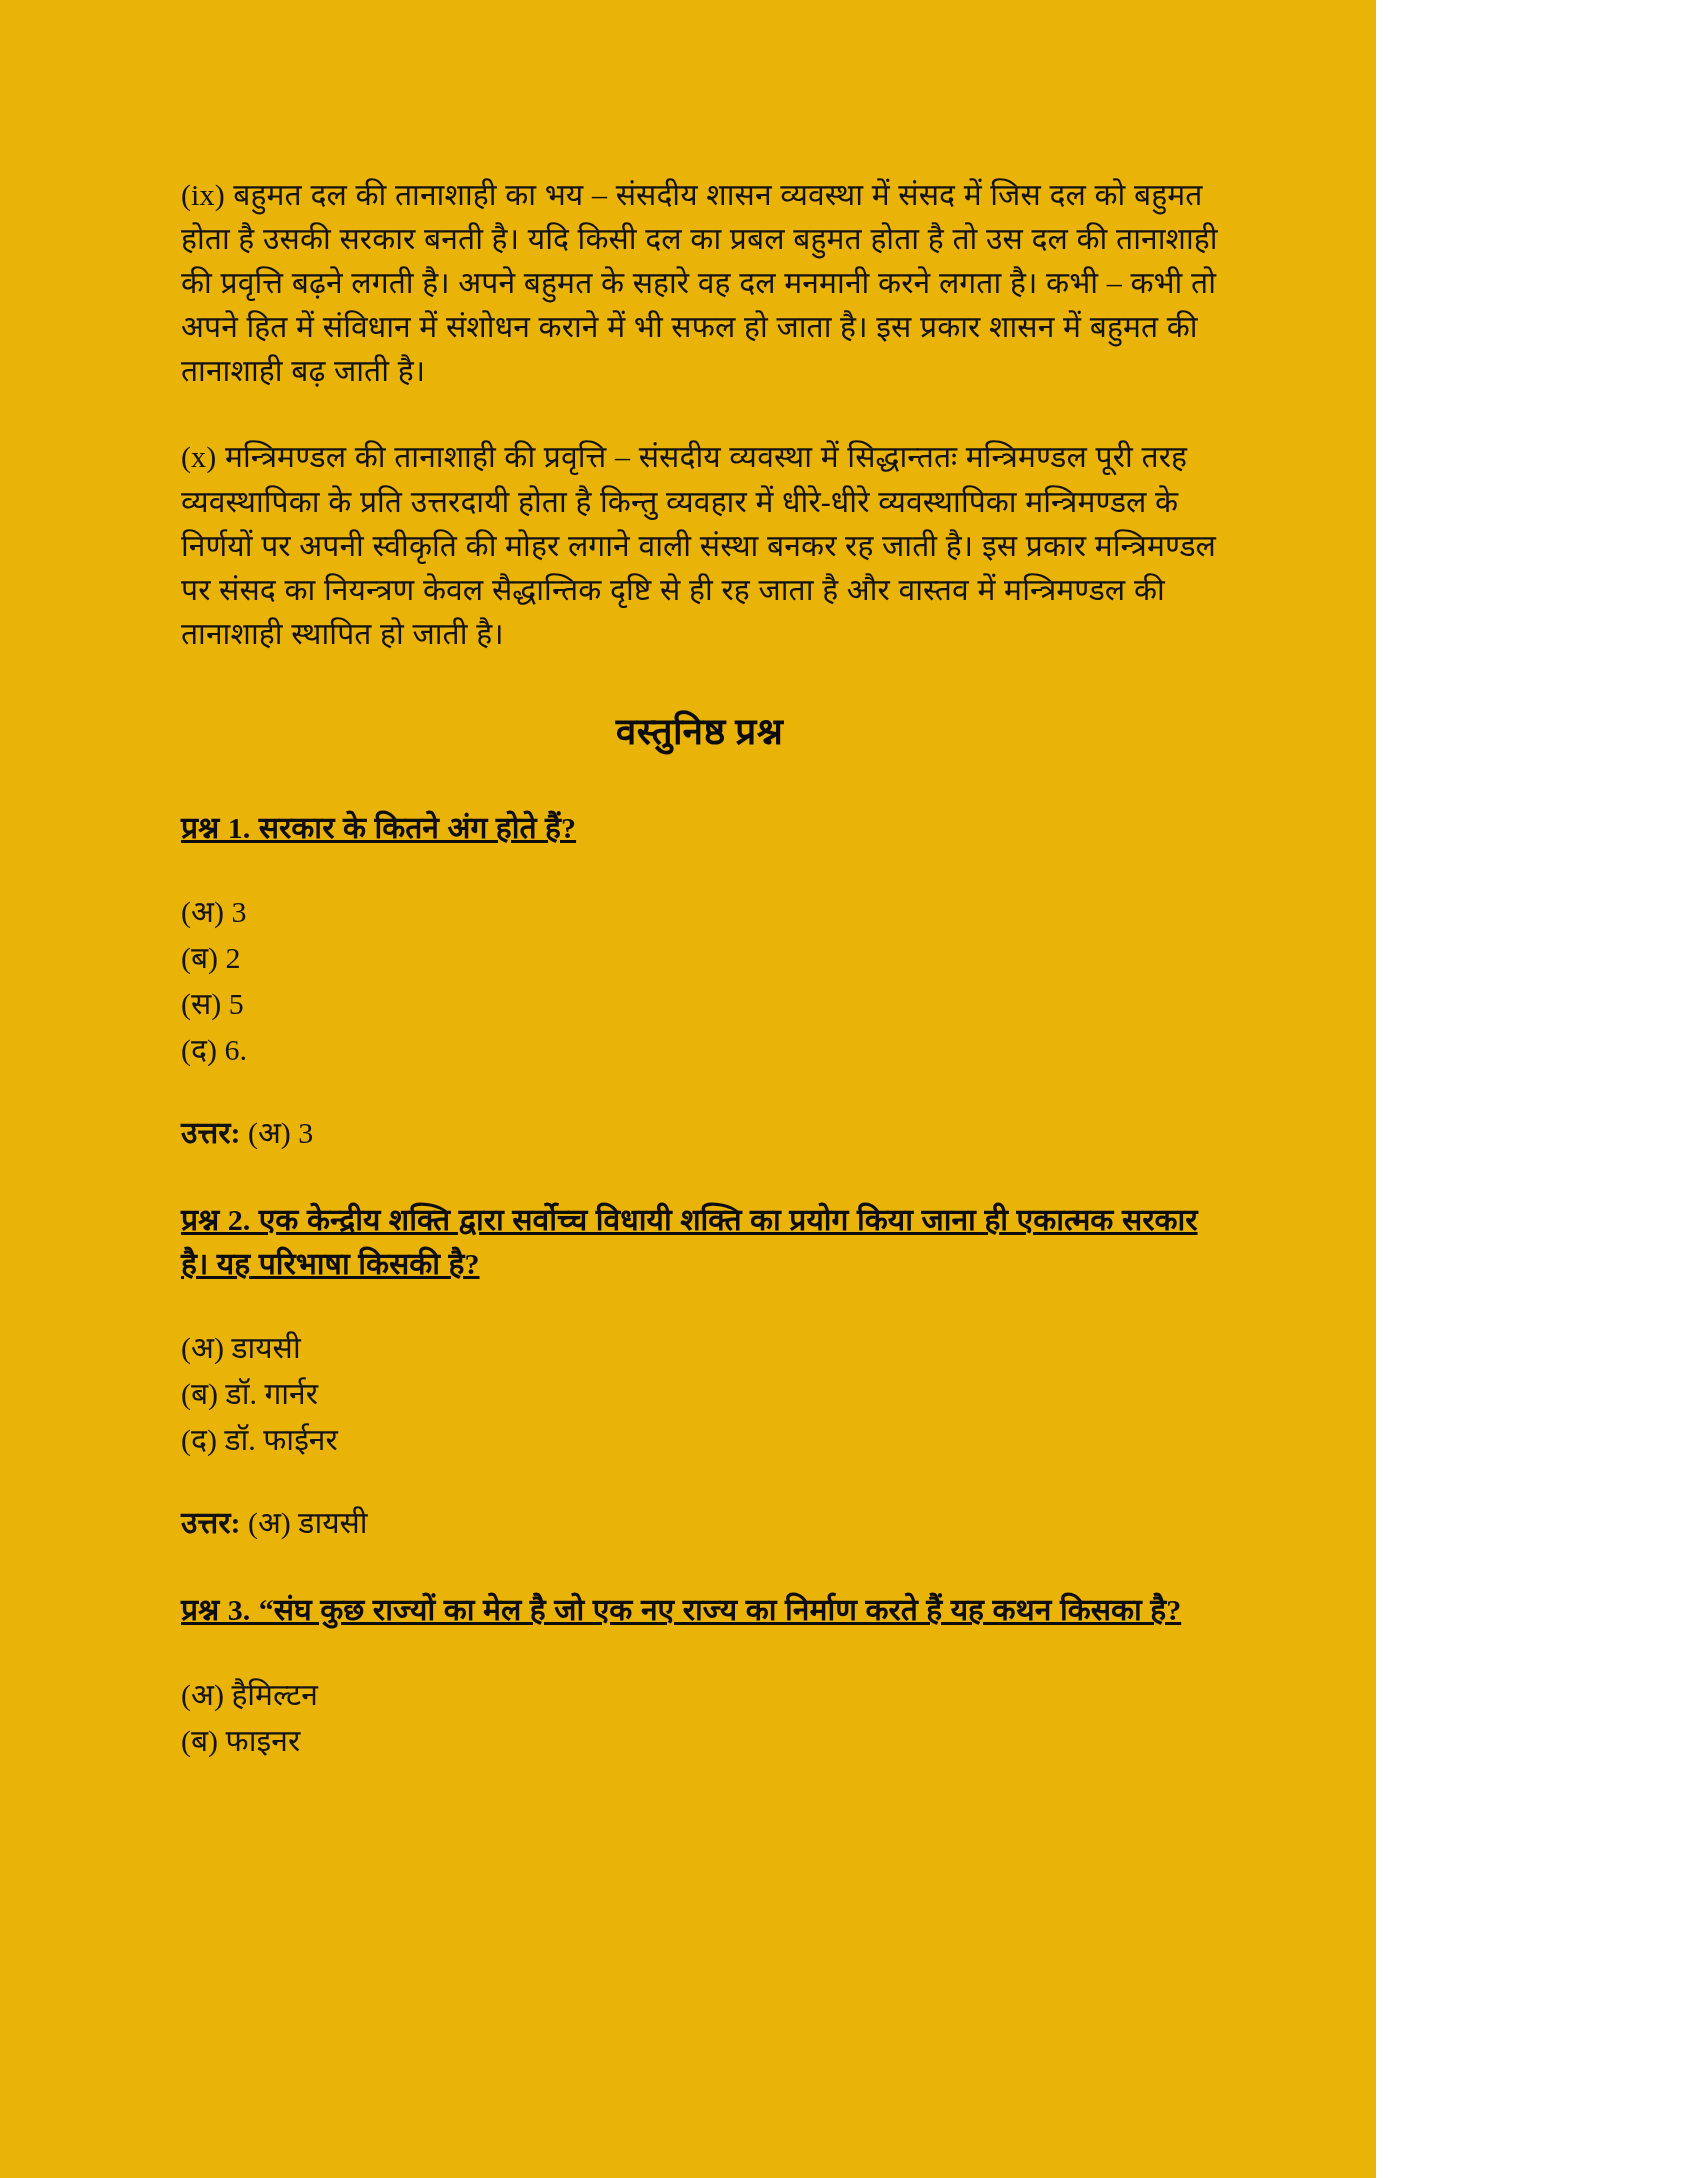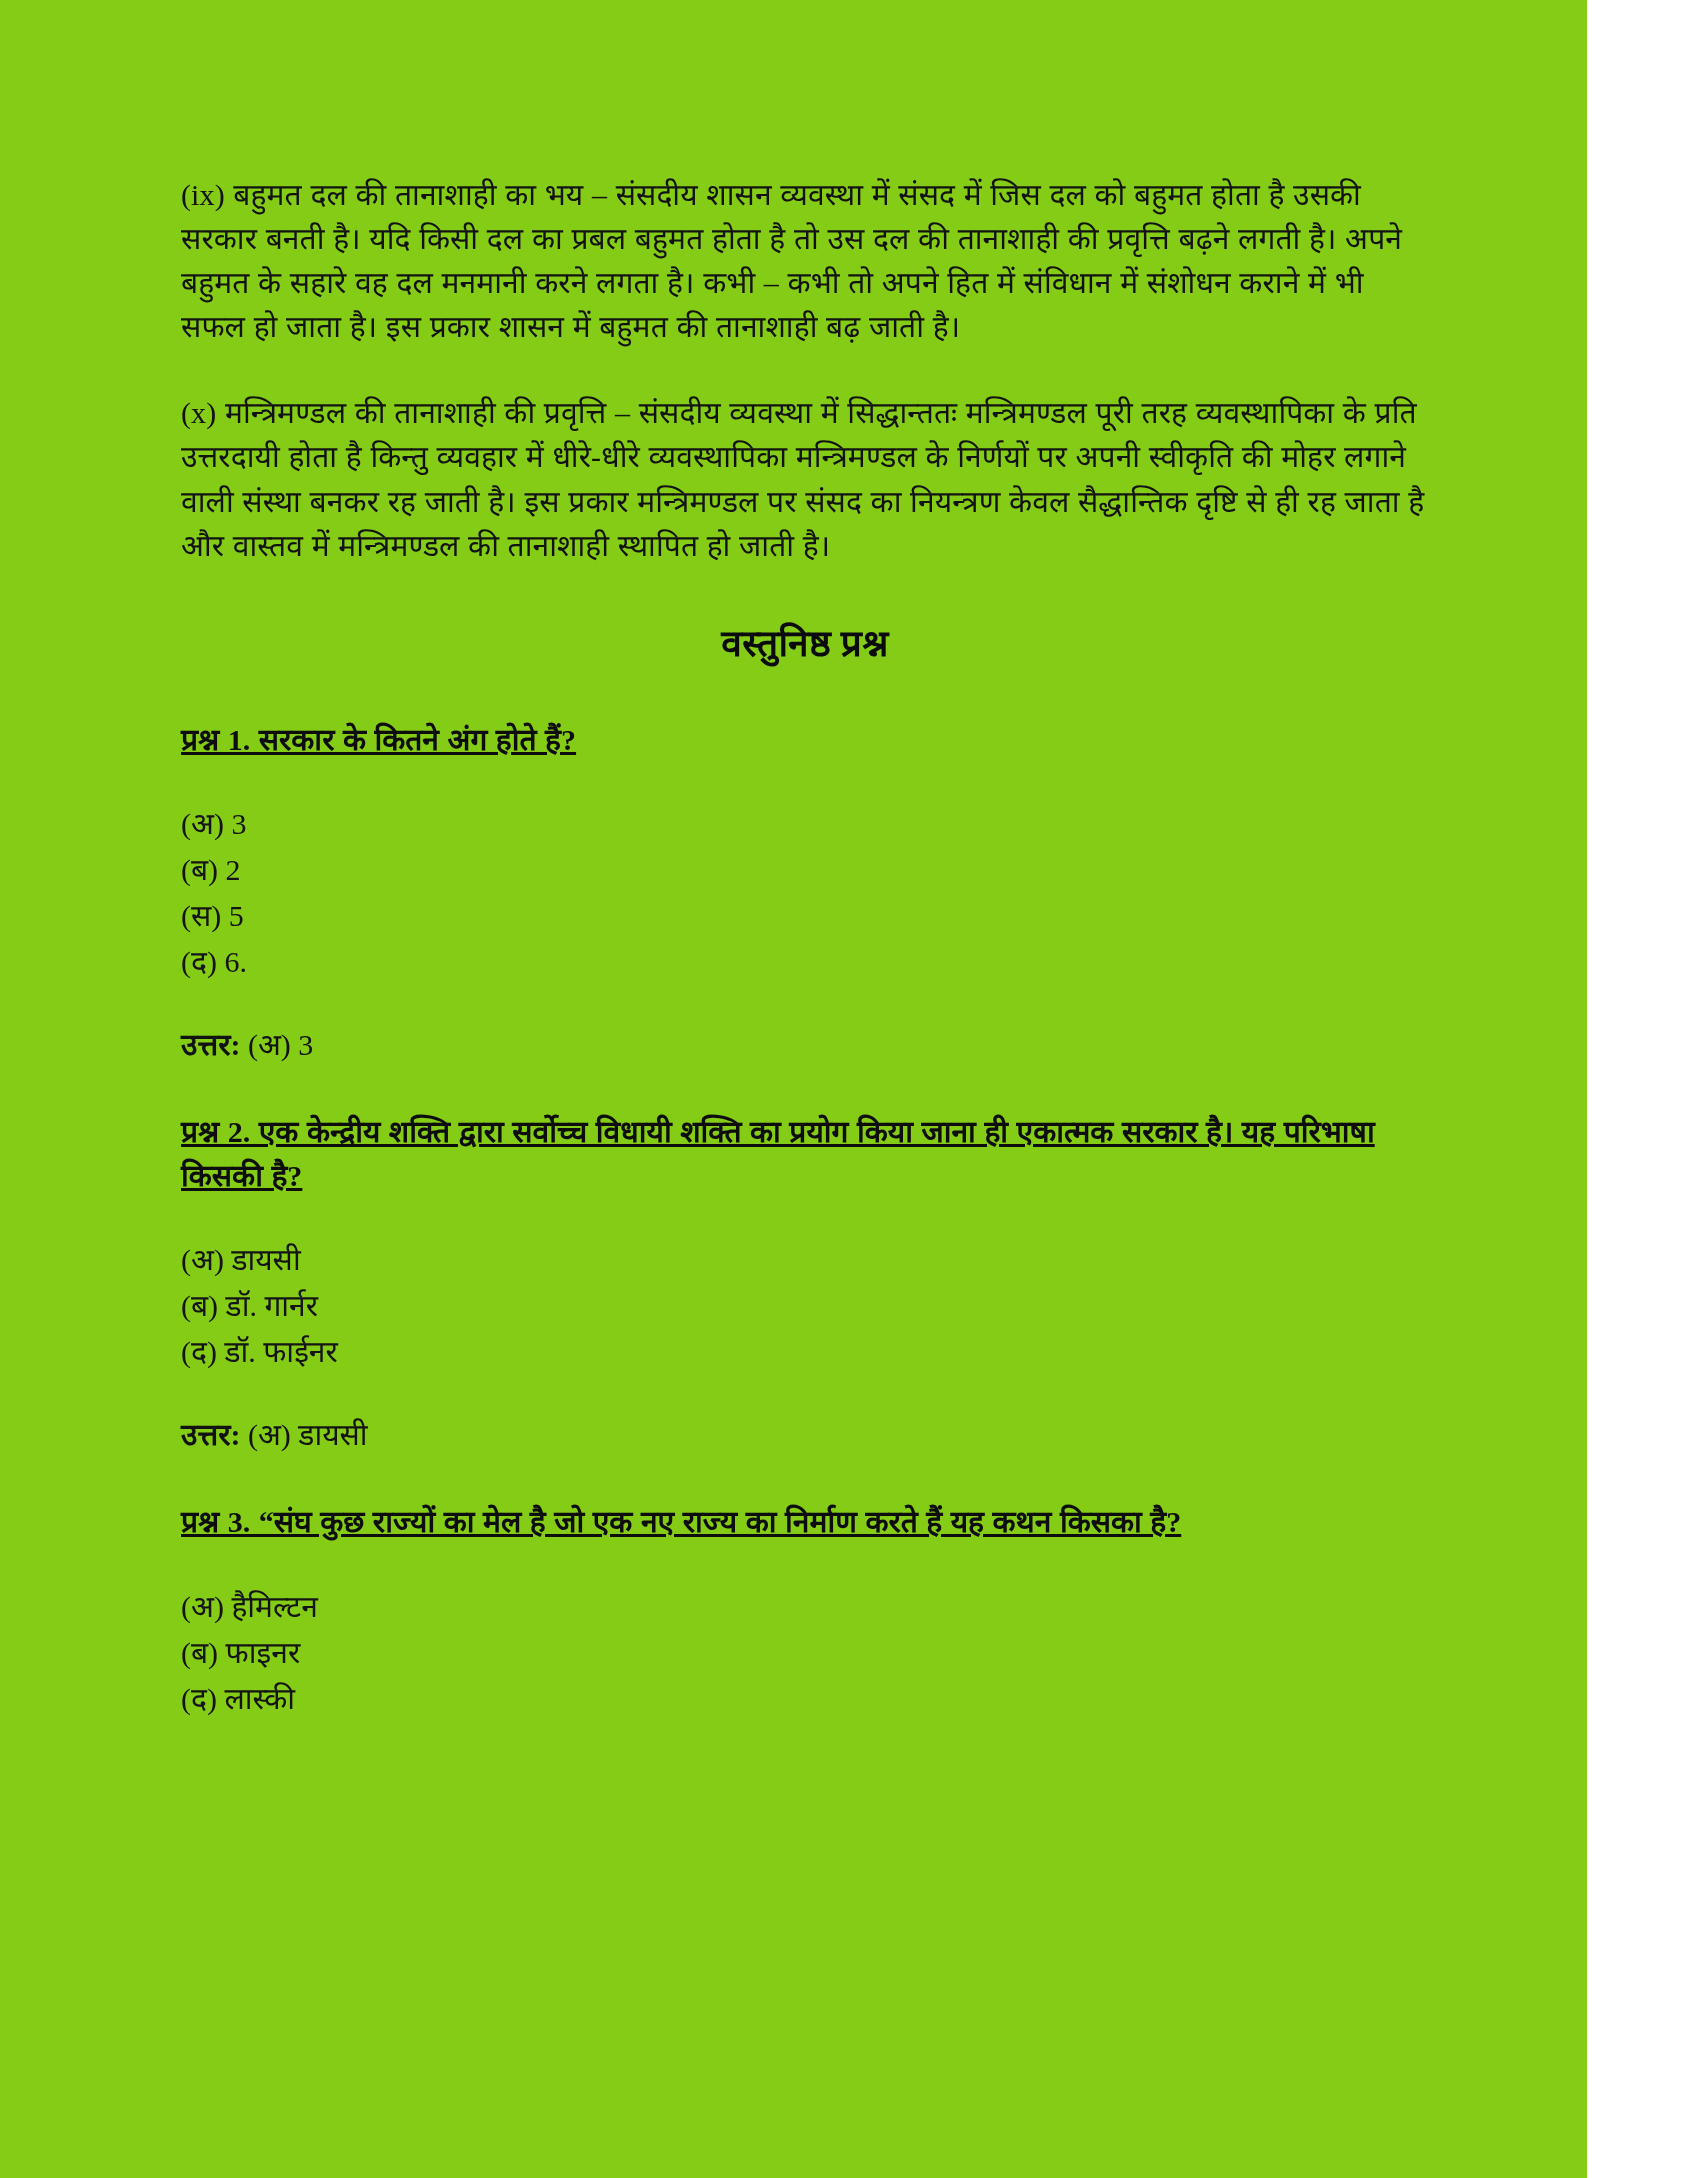--- a/index.html
+++ b/index.html
@@ -10,25 +10,25 @@
   }
   body {
     width: 1683px;
     min-height: 2178px;
     font-family: "Liberation Serif", "DejaVu Serif", serif;
     color: #111111;
     -webkit-font-smoothing: antialiased;
   }
   .page {
     position: relative;
-    width: 1587px;
+    width: 1376px;
     min-height: 2178px;
     box-sizing: border-box;
     padding: 173px 158px 59px 181px;
-    background: #84cc16;
+    background: #eab308;
   }
   .body-para {
     font-size: 30px;
     line-height: 1.47;
     text-align: left;
     margin: 0 0 42px 0;
     letter-spacing: 0.1px;
     color: #121212;
     max-width: 1341px;
     word-spacing: 1px;
@@ -105,17 +105,16 @@
   </ul>
   <p class="answer">
     <span class="answer-label">उत्तर:</span>
     <span class="answer-value">(अ) डायसी</span>
   </p>
 
   <p class="question">प्रश्न 3. “संघ कुछ राज्यों का मेल है जो एक नए राज्य का निर्माण करते हैं यह कथन किसका है?</p>
   <ul class="options">
     <li class="option">(अ) हैमिल्टन</li>
     <li class="option">(ब) फाइनर</li>
-    <li class="option">(द) लास्की</li>
   </ul>
 
 </div>
 
 
 </body></html>

